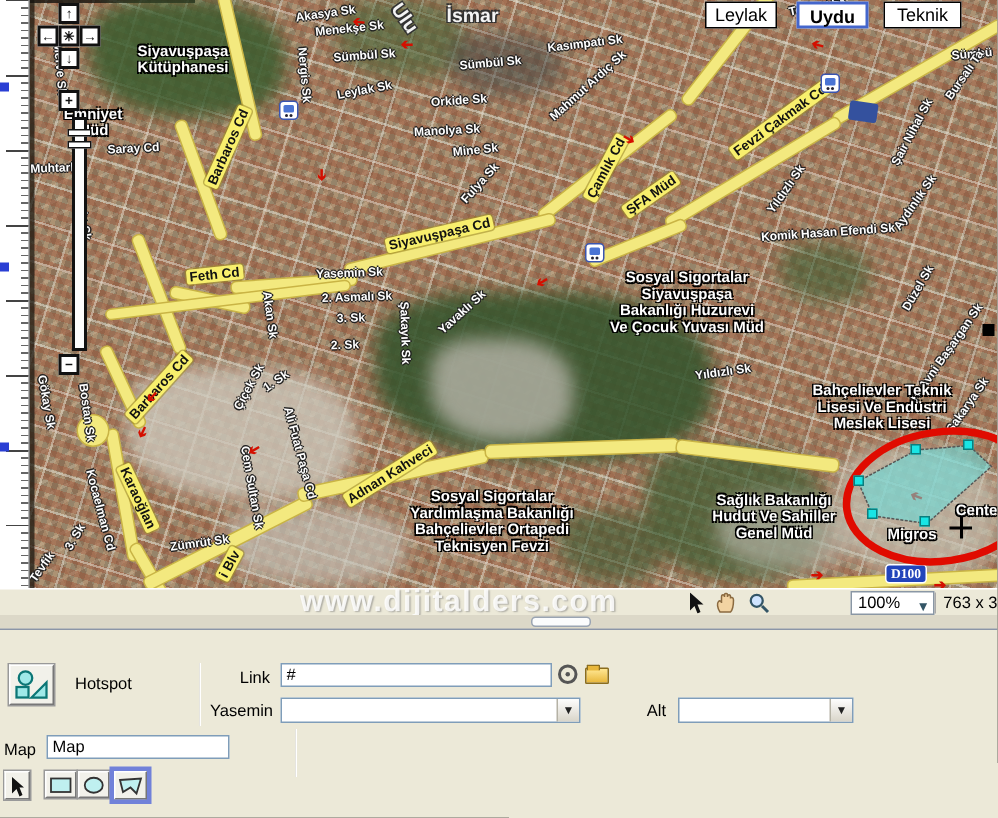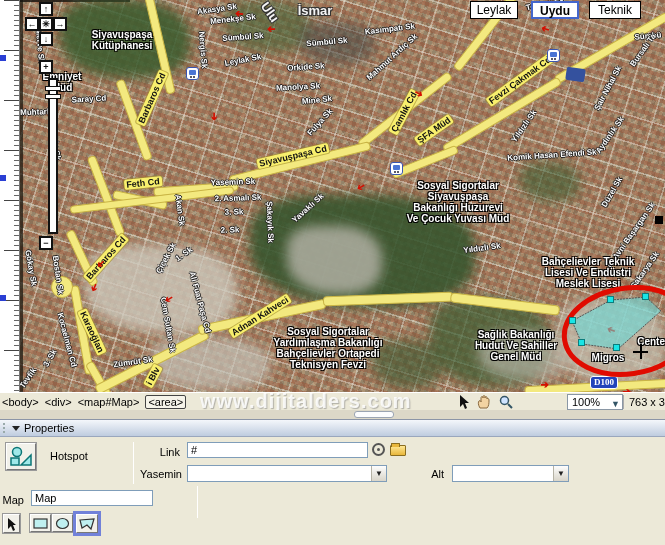--- a/index.html
+++ b/index.html
@@ -311,26 +311,20 @@
         <div class="ztrack"></div>
         <div class="zhandle" style="top:86px"></div>
         <div class="zhandle" style="top:94px"></div>
         <div class="panbtn" style="left:39px;top:236px">−</div>
       </div>
     </div>
   </div>
 
   <div class="tagbar">
     <div class="watermark">www.dijitalders.com</div>
-    <div class="tags" id="tags">
-        <div class="tag">&lt;body&gt;</div>
-        <div class="tag">&lt;div&gt;</div>
-        <div class="tag">&lt;map#Map&gt;</div>
-        <div class="tag sel">&lt;area&gt;</div>
-      </div>
     <div class="statusicons">
       <svg width="11" height="14">
           <path d="M1,0 L1,12 L4,9 L6,14 L8,13 L6,8 L10,8 Z" fill="#111"></path>
         </svg>
       <svg width="15" height="14">
           <path d="M3,13 C1,10 1,7 2,6 C3,5 4,6 4,7 L4,3 C4,1 6,1 6,3 L6,2 C6,0 8,0 8,2 L8,3 C8,1 10,1 10,3 L10,4 C10,3 12,3 12,5 C12,8 12,11 10,13 Z" fill="#f2d3a2" stroke="#8a6a40" stroke-width="1"></path>
         </svg>
       <svg width="14" height="14">
           <circle cx="5.5" cy="5.5" r="4" fill="#cfe4ff" stroke="#356" stroke-width="1.5"></circle>
           <line x1="9" y1="9" x2="13" y2="13" stroke="#356" stroke-width="2"></line>
@@ -342,25 +336,20 @@
     </div>
     <div class="winsize">763 x 3</div>
   </div>
 
   <div class="scrollstrip">
     <div class="scrollthumb"></div>
   </div>
   <div class="propdivider"></div>
 
   <div class="props">
-    <div class="prophead">
-      <div class="grip"></div>
-      <div class="collapse"></div>
-      <span>Properties</span>
-    </div>
 
     <div class="hsbtn">
       <svg width="26" height="22">
         <circle cx="9" cy="6" r="4.5" fill="#9fe9e9" stroke="#0c7676" stroke-width="1.5"></circle>
         <rect x="3" y="12" width="8" height="7" fill="#9fe9e9" stroke="#0c7676" stroke-width="1.5"></rect>
         <path d="M13,19 L23,19 L23,9 Z" fill="#9fe9e9" stroke="#0c7676" stroke-width="1.5"></path>
       </svg>
     </div>
     <div class="hslabel">Hotspot</div>
     <div class="vline" style="left:133px;top:22px;height:42px"></div>

